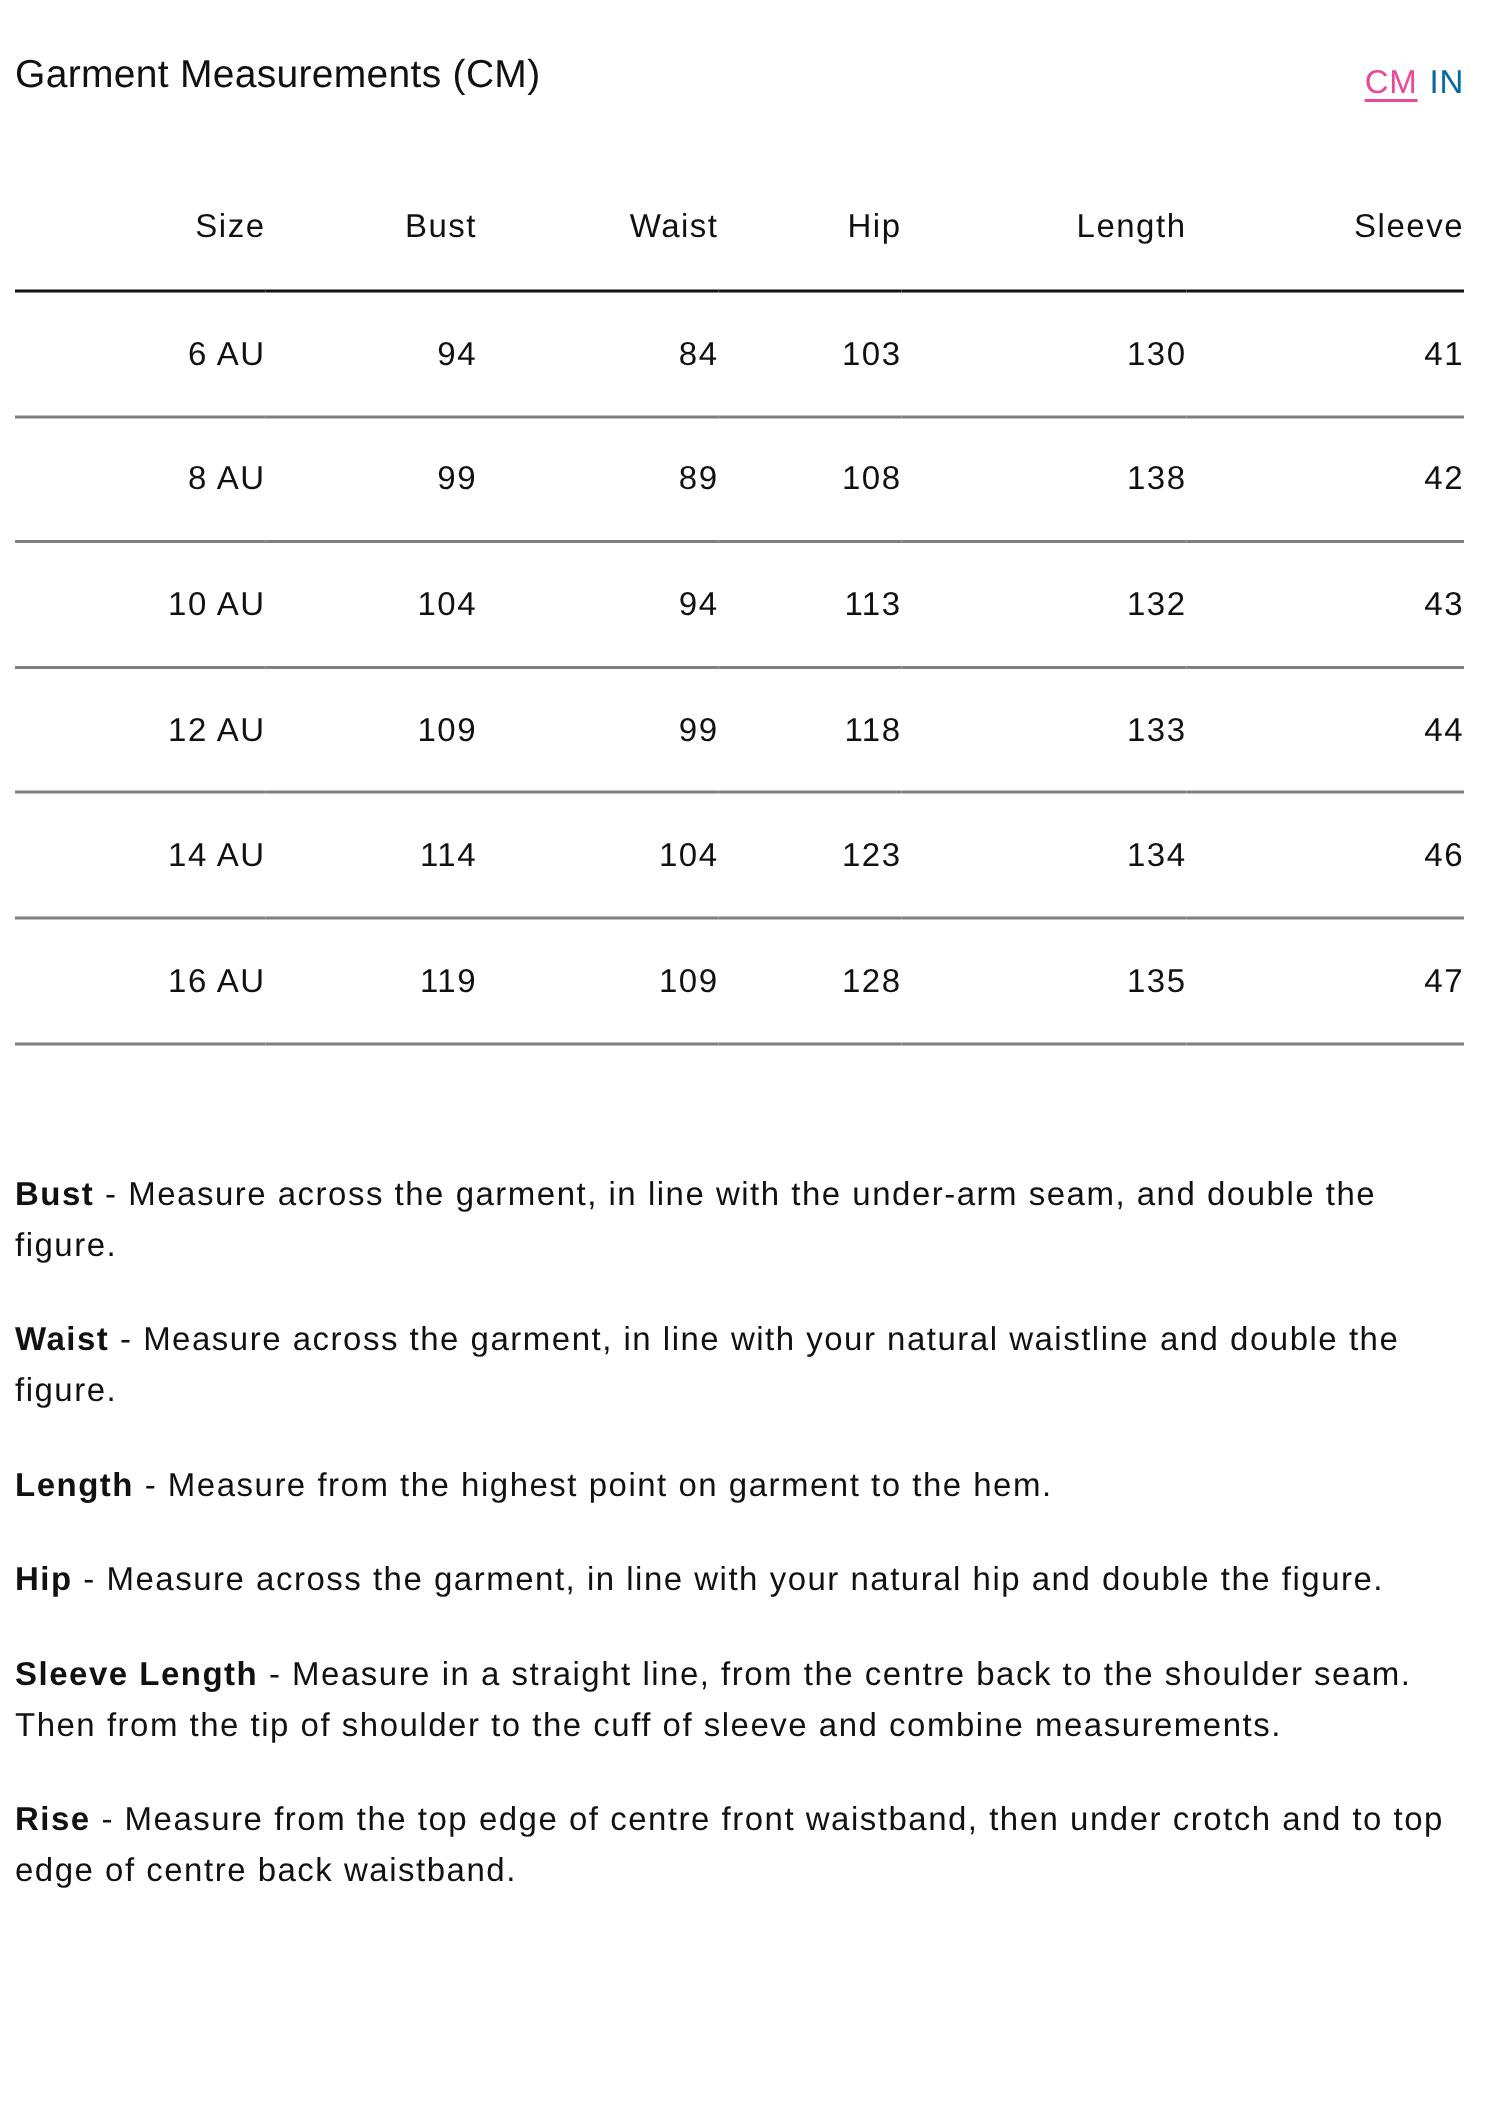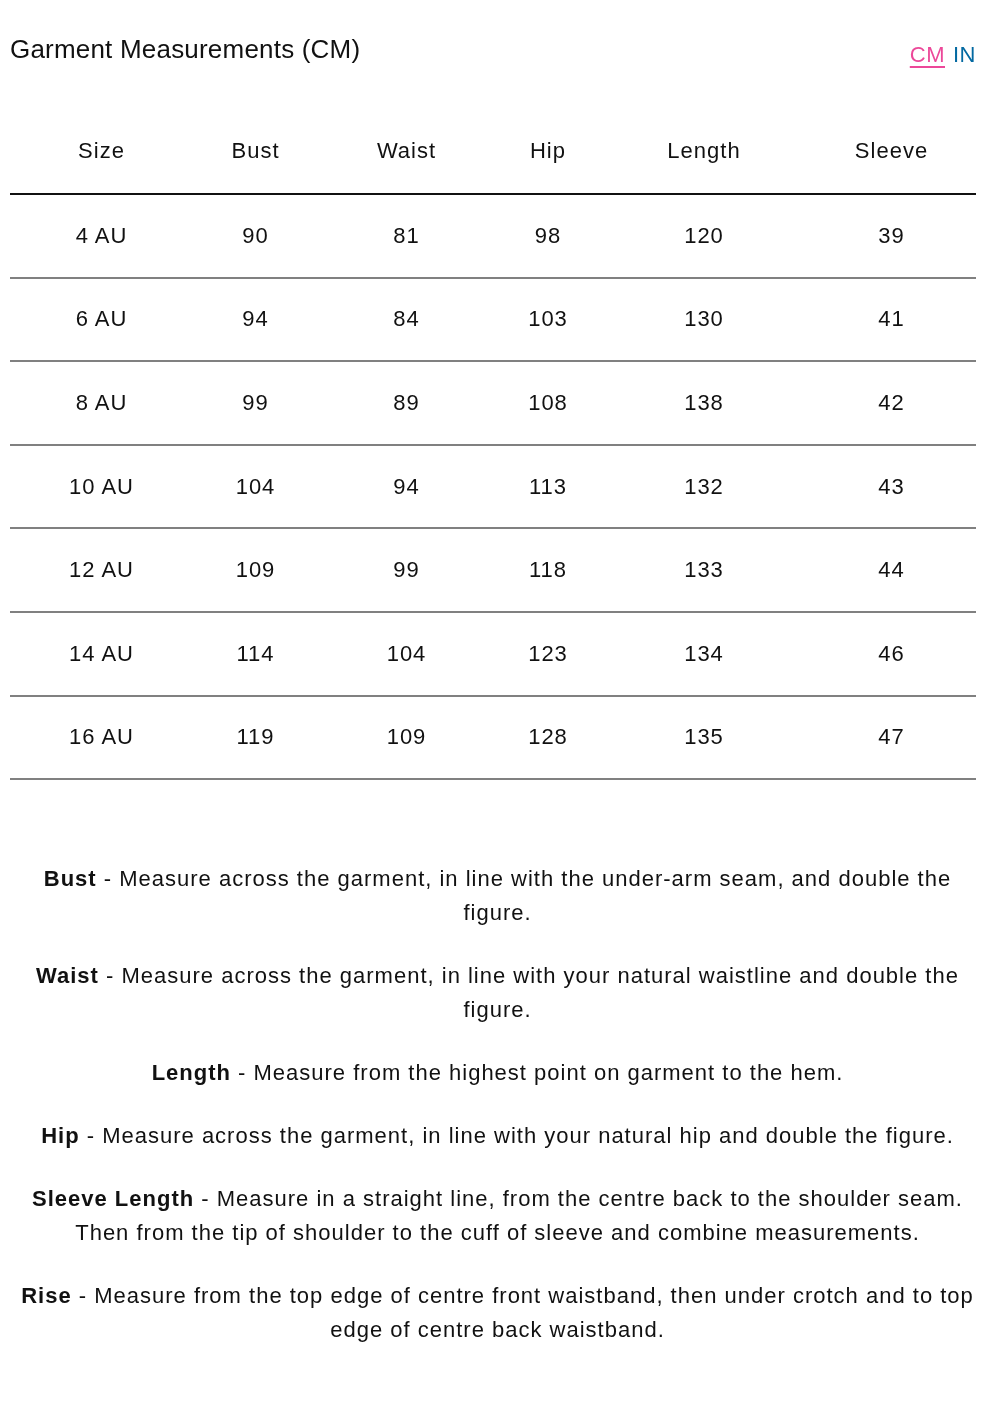--- a/index.html
+++ b/index.html
@@ -50,21 +50,21 @@
     }
     .unit.inactive {
       color: #0369a1;
     }
     table.size-table {
       width: 966px;
       border-collapse: collapse;
       margin-top: 20px;
     }
     .size-table th, .size-table td {
-      text-align: center;
+      text-align: right;
       font-size: 22px;
       font-weight: 400;
       letter-spacing: 1px;
       padding-left: 16px;
       color: #111;
     }
     .size-table thead th {
       height: 82px;
       border-bottom: 2px solid #111;
       vertical-align: middle;
@@ -84,21 +84,20 @@
     .notes {
       margin-top: 82px;
       width: 975px;
     }
     .note {
       font-size: 22px;
       line-height: 34px;
       letter-spacing: 1px;
       color: #111;
       margin-bottom: 29px;
-      text-align: center;
     }
     .note .term {
       font-weight: 700;
     }
   </style>
 </head>
 <body>
 
 <div class="page">
 
@@ -115,28 +114,20 @@
       <tr>
         <th class="col-size">Size</th>
         <th class="col-bust">Bust</th>
         <th class="col-waist">Waist</th>
         <th class="col-hip">Hip</th>
         <th class="col-length">Length</th>
         <th class="col-sleeve">Sleeve</th>
       </tr>
     </thead>
     <tbody>
-      <tr>
-        <td>4 AU</td>
-        <td>90</td>
-        <td>81</td>
-        <td>98</td>
-        <td>120</td>
-        <td>39</td>
-      </tr>
       <tr>
         <td>6 AU</td>
         <td>94</td>
         <td>84</td>
         <td>103</td>
         <td>130</td>
         <td>41</td>
       </tr>
       <tr>
         <td>8 AU</td>

